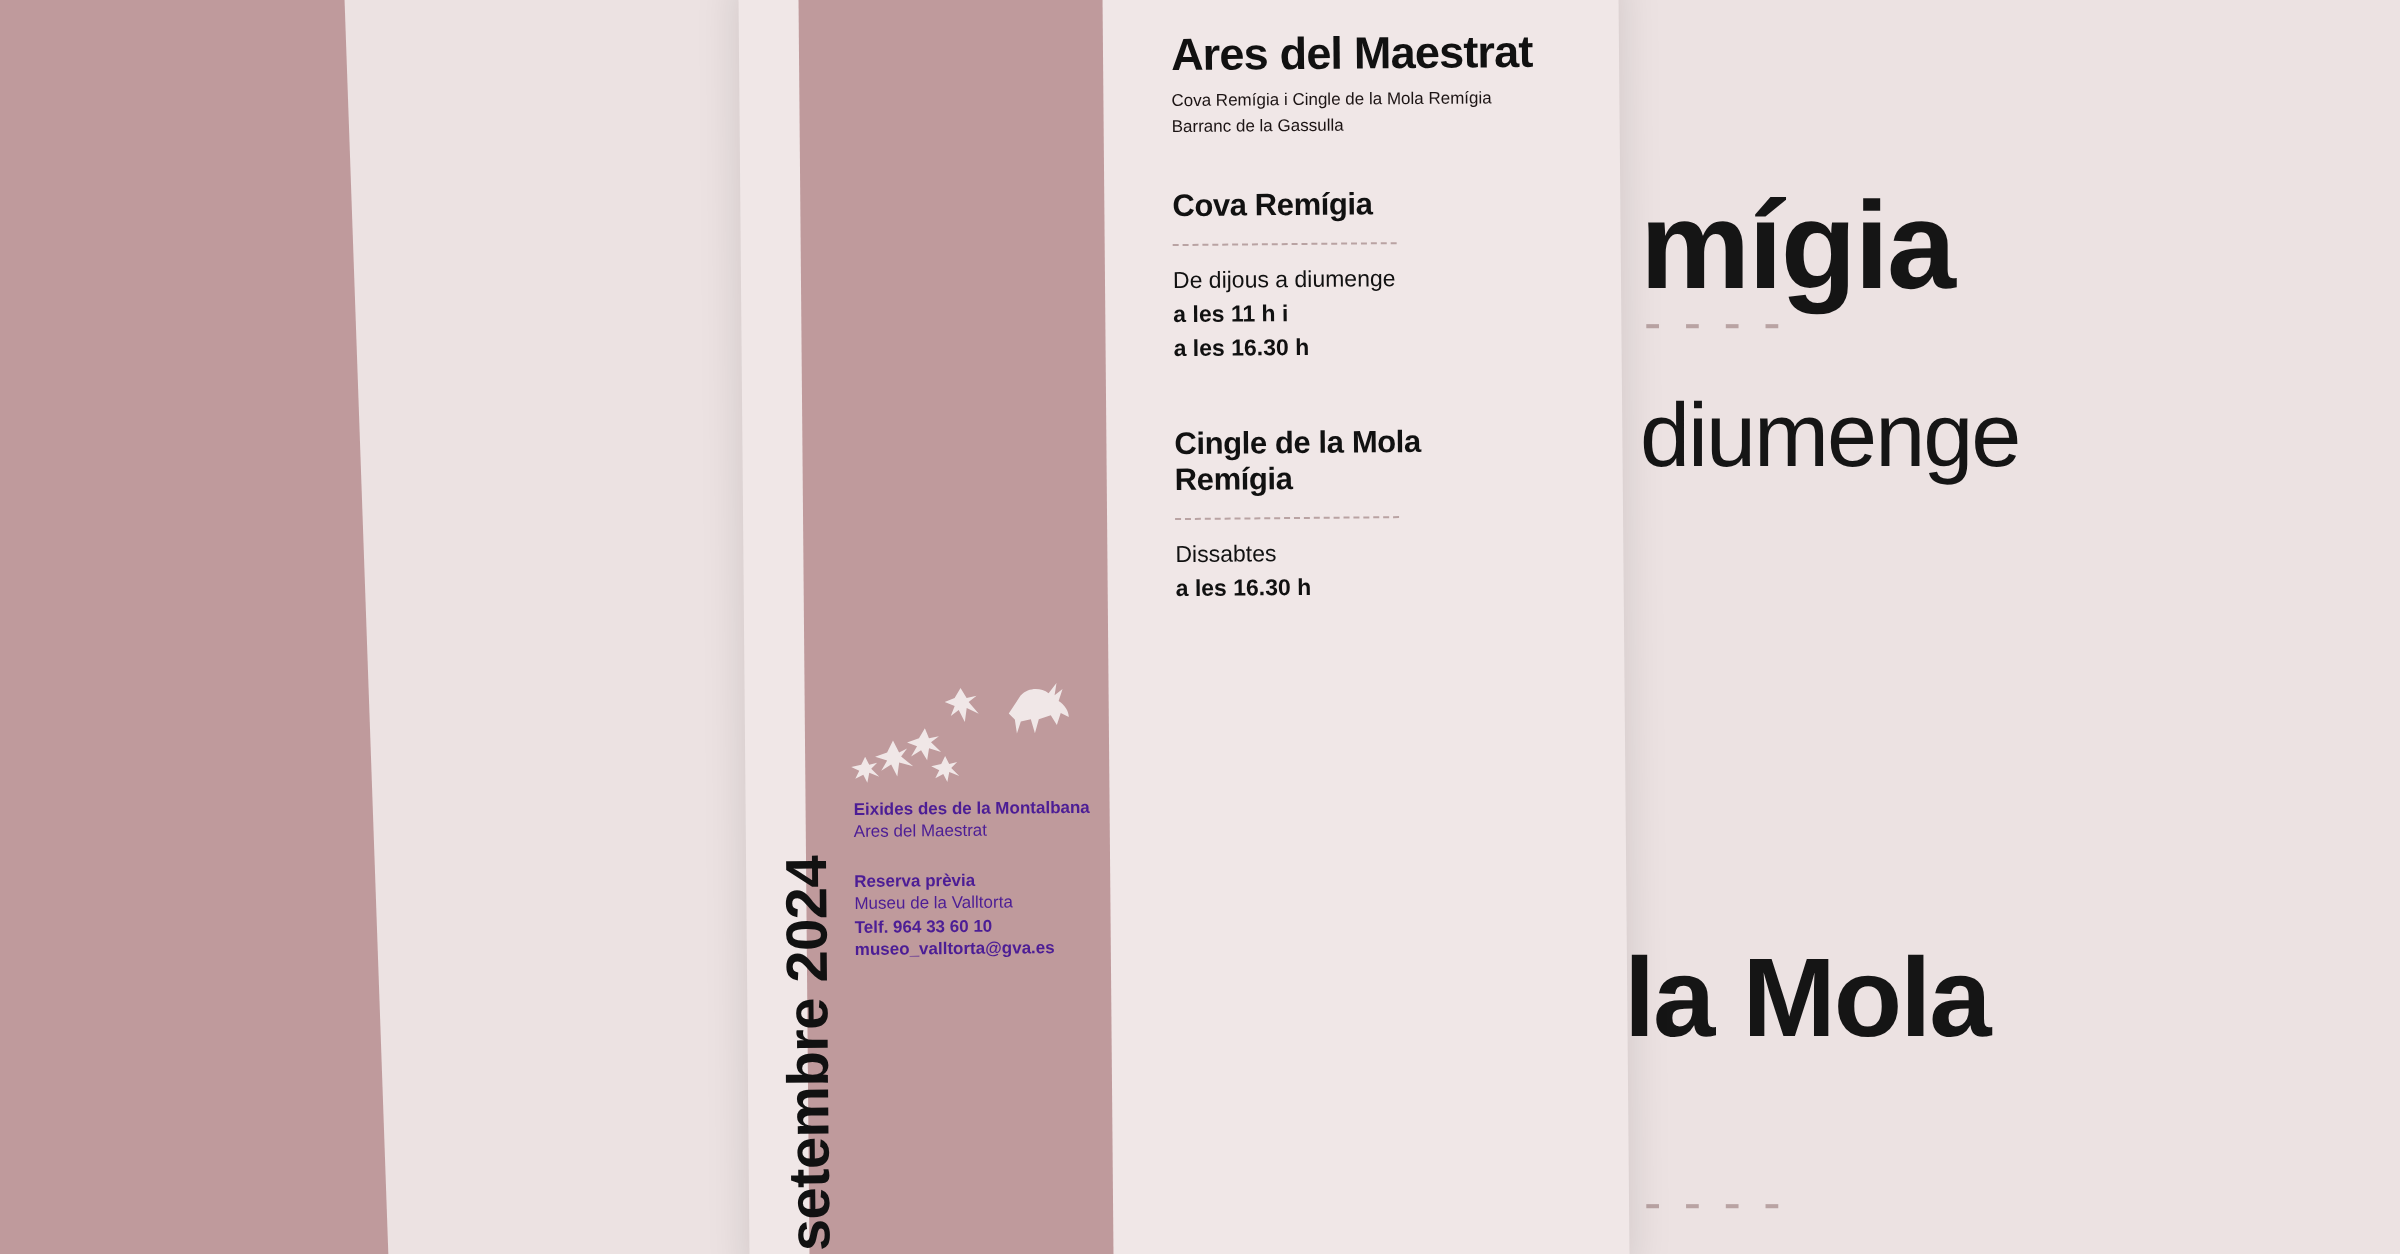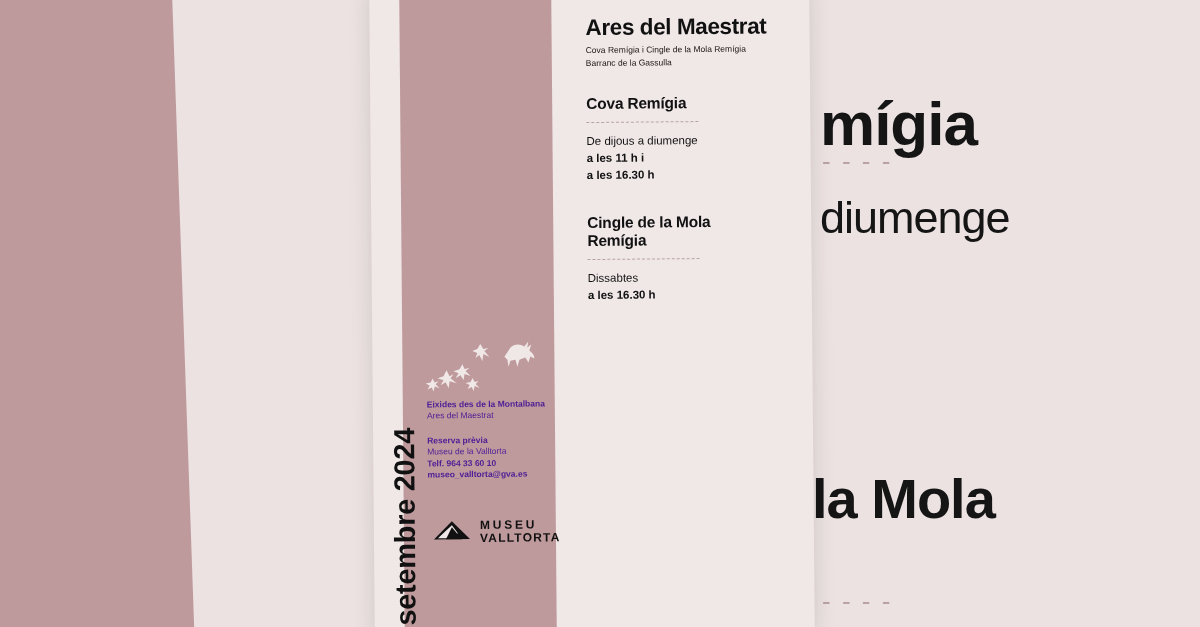--- a/index.html
+++ b/index.html
@@ -234,33 +234,20 @@
       <div class="strip-texts">
         <div class="t-bold">Eixides des de la Montalbana</div>
         <div class="t-reg">Ares del Maestrat</div>
         <div class="gap"></div>
         <div class="t-bold">Reserva prèvia</div>
         <div class="t-reg">Museu de la Valltorta</div>
         <div class="t-bold">Telf. 964 33 60 10</div>
         <div class="t-bold">museo_valltorta@gva.es</div>
       </div>
 
-      <div class="logo">
-        <div class="logo-mark">
-          <svg viewBox="0 0 40 26" width="40" height="26" aria-hidden="true">
-            <path d="M2 20 L20 2 L38 20 Z" fill="#111"></path>
-            <path d="M6 19 L20 6 L26 14 L18 19 Z" fill="#f0e7e7"></path>
-            <path d="M20 8 L30 20 L14 20 Z" fill="#111"></path>
-          </svg>
-        </div>
-        <div class="logo-words">
-          <div class="l1">MUSEU</div>
-          <div class="l2">VALLTORTA</div>
-        </div>
-      </div>
     </div>
 
     <div class="content">
       <div class="title">Ares del Maestrat</div>
       <div class="subtitle">
         <div>Cova Remígia i Cingle de la Mola Remígia</div>
         <div>Barranc de la Gassulla</div>
       </div>
 
       <div class="section">

